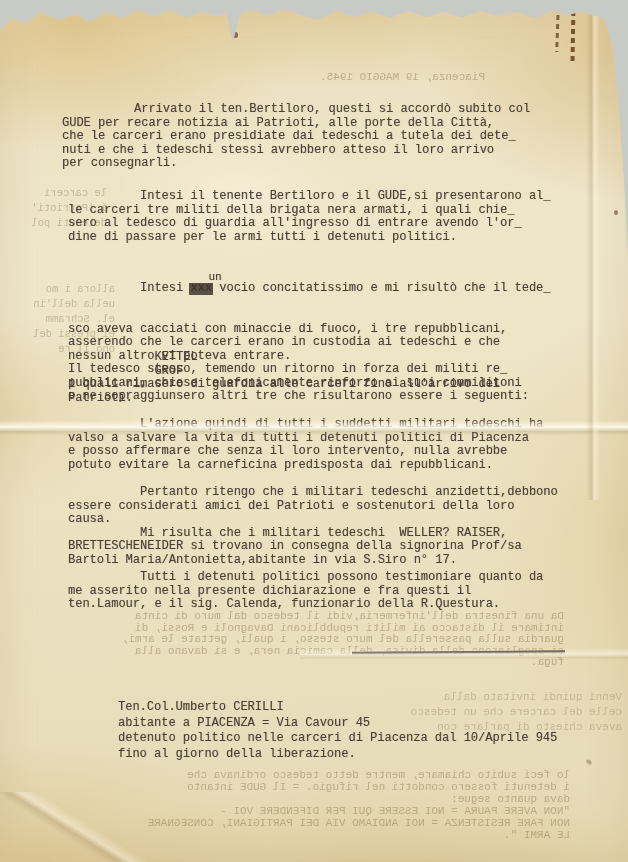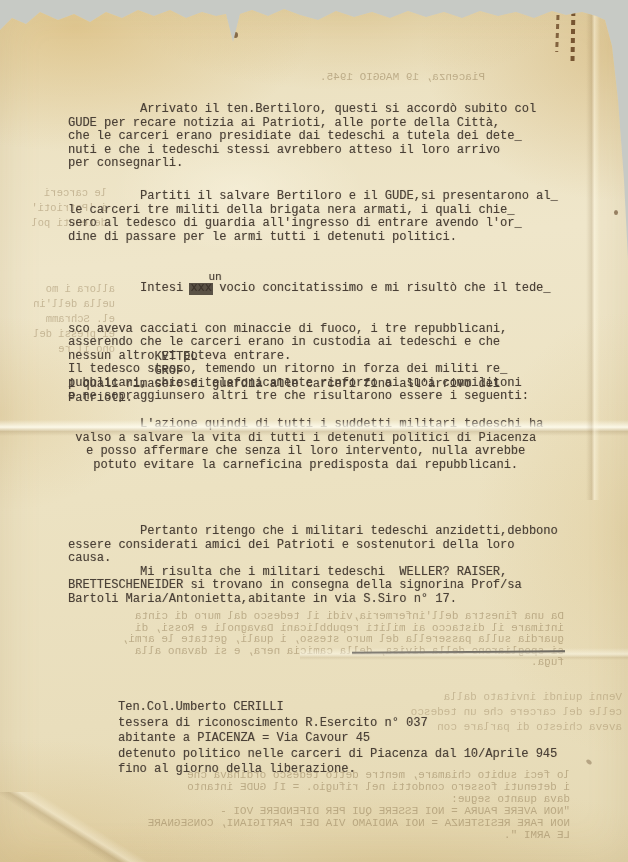--- a/index.html
+++ b/index.html
@@ -46,26 +46,26 @@
   .speck{position:absolute;background:#5d3f22;border-radius:50%;}
   .speck.k1{left:233px;top:32px;width:5px;height:6px;opacity:.7;}
   .speck.k2{left:614px;top:210px;width:4px;height:5px;opacity:.6;}
   .speck.k3{left:586px;top:760px;width:6px;height:4px;opacity:.35;transform:rotate(40deg);}
 
   
   .typed{position:absolute;font-family:"Liberation Mono","DejaVu Sans Mono",monospace;
     font-size:12px;line-height:13.5px;color:#4a4036;white-space:pre;
     text-shadow:0.4px 0.4px 0.7px rgba(74,64,54,0.38);}
   .typed .ln{white-space:pre;}
-  .p1{left:68px;top:103px;}
+  .p1{left:62px;top:103px;}
   .p2{left:68px;top:190px;}
   .p3{left:68px;top:255px;}
   .names{left:68px;top:351px;font-family:Liberation Mono, monospace;}
-  .p5{left:68px;top:418px;text-align:center;}
-  .p6{left:68px;top:486px;margin-top:39px;}
+  .p5{left:68px;top:418px;}
+  .p6{left:68px;top:486px;}
   .p7{left:68px;top:571px;}
   .footer{left:118px;top:676px;line-height:15.5px;margin-top:24px;}
 
   
   .struck{position:relative;display:inline-block;}
   .blot{position:relative;text-align:right;}
   .blot::after{content:"";position:absolute;left:-1px;right:-1px;top:2px;bottom:0px;
     background:rgba(56,48,40,0.82);}
   .above{position:absolute;left:18px;top:-10px;font-size:11px;line-height:11px;
     color:#4a4036;white-space:pre;}
@@ -93,36 +93,37 @@
 
     <div class="bt bt-date">Piacenza, 19 MAGGIO 1945.</div>
     <div class="bt bt-g1"><div class="ln">le carceri</div><div class="ln">i 'Patrioti'</div><div class="ln">detenuti pol</div></div>
     <div class="bt bt-g2"><div class="ln">allora i mo</div><div class="ln">uella dell'in</div><div class="ln">el. Schramm</div><div class="ln">ei pressi del</div><div class="ln">ono il re</div></div>
     <div class="bt bt-g3"><div class="ln">Da una finestra dell'infermeria,vidi il tedesco dal muro di cinta</div><div class="ln">intimare il distacco ai militi repubblicani Davagnoli e Rossi, di</div><div class="ln">guardia sulla passerella del muro stesso, i quali, gettate le armi,</div><div class="ln">si spogliarono della divisa, della camicia nera, e si davano alla</div><div class="ln">fuga.</div></div>
     <div class="bt bt-g4"><div class="ln">Venni quindi invitato dalla</div><div class="ln">celle del carcere che un tedesco</div><div class="ln">aveva chiesto di parlare con</div></div>
     <div class="bt bt-g5"><div class="ln">lo feci subito chiamare, mentre detto tedesco ordinava che</div><div class="ln">i detenuti fossero condotti nel rifugio. = Il GUDE intanto</div><div class="ln">dava quanto segue:</div><div class="ln">"NON AVERE PAURA = NOI ESSERE QUI PER DIFENDERE VOI -</div><div class="ln">NON FARE RESISTENZA = NOI ANDIAMO VIA DEI PARTIGIANI, CONSEGNARE</div><div class="ln">LE ARMI ".</div></div>
 
     <div class="typed p1"><div class="ln">          Arrivato il ten.Bertiloro, questi si accordò subito col</div><div class="ln">GUDE per recare notizia ai Patrioti, alle porte della Città,</div><div class="ln">che le carceri erano presidiate dai tedeschi a tutela dei dete_</div><div class="ln">nuti e che i tedeschi stessi avrebbero atteso il loro arrivo</div><div class="ln">per consegnarli.</div></div>
 
-    <div class="typed p2"><div class="ln">          Partiti il salvare Bertiloro e il GUDE,si presentarono al_</div><div class="ln">le carceri tre militi della brigata nera armati, i quali chie_</div><div class="ln">sero al tedesco di guardia all'ingresso di entrare avendo l'or_</div><div class="ln">dine di passare per le armi tutti i detenuti politici.</div></div>
+    <div class="typed p2"><div class="ln">          Intesi il tenente Bertiloro e il GUDE,si presentarono al_</div><div class="ln">le carceri tre militi della brigata nera armati, i quali chie_</div><div class="ln">sero al tedesco di guardia all'ingresso di entrare avendo l'or_</div><div class="ln">dine di passare per le armi tutti i detenuti politici.</div></div>
 
     <div class="typed p3">
       <div class="ln"><span>          Intesi </span><span class="struck"><span class="blot">xxx</span><span class="above">un</span></span><span> vocio concitatissimo e mi risultò che il tede_</span></div>
       <div><div class="ln">sco aveva cacciati con minaccie di fuoco, i tre repubblicani,</div><div class="ln">asserendo che le carceri erano in custodia ai tedeschi e che</div><div class="ln">nessun altro vi poteva entrare.</div><div class="ln">Il tedesco stesso, temendo un ritorno in forza dei militi re_</div><div class="ln">pubblicani, chiese telefonicamente rinforzo ai suoi commilitoni</div><div class="ln">e ne sopraggiunsero altri tre che risultarono essere i seguenti:</div></div>
     </div>
 
     <div class="typed names"><div class="ln">            KETTEL</div><div class="ln">            GROF</div><div class="ln">i quali rimasero di guardia alle carceri fino all'arrivo dei</div><div class="ln">Patrioti.</div></div>
 
     <div class="typed p5"><div class="ln">          L'azione quindi di tutti i suddetti militari tedeschi ha</div><div class="ln">valso a salvare la vita di tutti i detenuti politici di Piacenza</div><div class="ln">e posso affermare che senza il loro intervento, nulla avrebbe</div><div class="ln">potuto evitare la carneficina predisposta dai repubblicani.</div></div>
 
     <div class="typed p6"><div class="ln">          Pertanto ritengo che i militari tedeschi anzidetti,debbono</div><div class="ln">essere considerati amici dei Patrioti e sostenutori della loro</div><div class="ln">causa.</div><div class="ln">          Mi risulta che i militari tedeschi  WELLER? RAISER,</div><div class="ln">BRETTESCHENEIDER si trovano in consegna della signorina Prof/sa</div><div class="ln">Bartoli Maria/Antonietta,abitante in via S.Siro n° 17.</div></div>
 
+    <div class="typed p7"><div class="ln">          Tutti i detenuti politici possono testimoniare quanto da</div><div class="ln">me asserito nella presente dichiarazione e fra questi il</div><div class="ln">ten.Lamour, e il sig. Calenda, funzionario della R.Questura.</div></div>
 
     <div class="sig-rule"></div>
-    <div class="typed footer"><div class="ln">Ten.Col.Umberto CERILLI</div><div class="ln">tessera di riconoscimento R.Esercito n° 037</div><div class="ln">abitante a PIACENZA = Via Cavour 45</div><div class="ln">detenuto politico nelle carceri di Piacenza dal 10/Aprile 945</div><div class="ln">fino al giorno della liberazione.</div></div>
+    <div class="typed footer"><div class="ln">Ten.Col.Umberto CERILLI</div><div class="ln">abitante a PIACENZA = Via Cavour 45</div><div class="ln">detenuto politico nelle carceri di Piacenza dal 10/Aprile 945</div><div class="ln">fino al giorno della liberazione.</div></div>
 
     <div class="crease-h"></div>
     <div class="crease-h2"></div>
     <div class="crease-v"></div>
     <div class="crease-d"></div>
     <div class="staple s1"></div>
     <div class="staple s2"></div>
     <div class="speck k1"></div>
     <div class="speck k2"></div>
     <div class="speck k3"></div>

